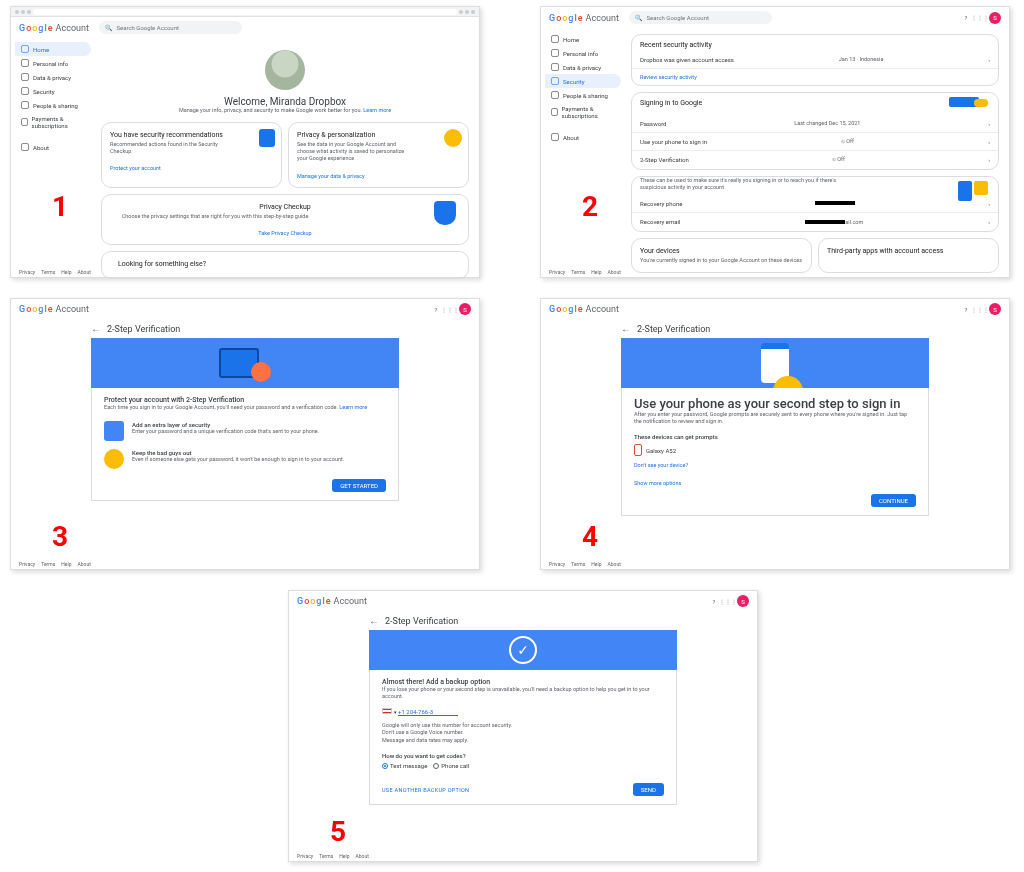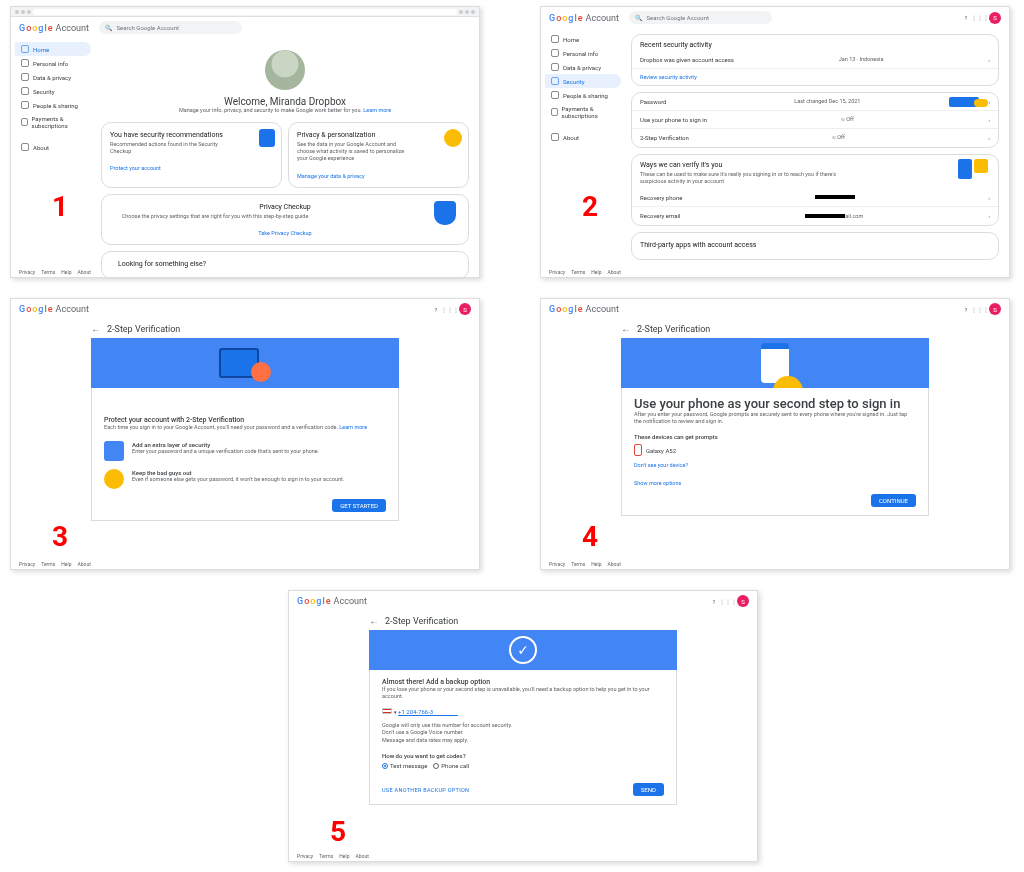--- a/index.html
+++ b/index.html
@@ -218,20 +218,21 @@
         <div class="row">
           <span>Dropbox was given account access</span>
           <span class="sub">Jan 13 · Indonesia</span>
           <span class="chev">›</span>
         </div>
         <div class="row">
             <span class="link">Review security activity</span>
           </div>
       </div>
       <div class="card" style="padding:0; position:relative;">
+        <div style="padding:6px 8px;" class="cardtitle">Signing in to Google</div>
         <div style="position:absolute; right:10px; top:4px;">
           <div style="width:30px;height:10px;background:#1a73e8;border-radius:2px;display:inline-block;"></div>
           <div style="width:14px;height:8px;background:#fbbc04;border-radius:4px;display:inline-block;margin-left:-6px;"></div>
         </div>
         <div class="row">
             <span>Password</span>
             <span class="sub">Last changed Dec 15, 2021</span>
             <span class="chev">›</span>
           </div>
         <div class="row">
@@ -239,38 +240,41 @@
             <span class="sub">⦸ <span>Off</span></span>
             <span class="chev">›</span>
           </div>
         <div class="row">
             <span>2-Step Verification</span>
             <span class="sub">⦸ <span>Off</span></span>
             <span class="chev">›</span>
           </div>
       </div>
       <div class="card" style="padding:0; position:relative;">
-        <div style="padding:6px 8px 0 8px;" class="cardtitle">Ways we can verify it's you</div>
         <div class="sub" style="padding:0 8px 4px 8px; width:60%;">These can be used to make sure it's really you signing in or to reach you if there's suspicious activity in your account</div>
         <div style="position:absolute; right:10px; top:4px; display:flex; gap:2px;">
           <div style="width:14px;height:20px;background:#1a73e8;border-radius:2px;"></div>
           <div style="width:14px;height:14px;background:#fbbc04;border-radius:2px;"></div>
         </div>
         <div class="row">
             <span>Recovery phone</span>
             <span class="redbar"></span>
             <span class="chev">›</span>
           </div>
         <div class="row">
             <span>Recovery email</span>
             <span><span class="redbar"></span><span class="sub">ail.com</span></span>
             <span class="chev">›</span>
           </div>
       </div>
       <div style="display:flex; gap:6px;">
+        <div class="card" style="flex:1;">
+          <div class="cardtitle">Your devices</div>
+          <div class="sub">You're currently signed in to your Google Account on these devices</div>
+        </div>
         <div class="card" style="flex:1;">
           <div class="cardtitle">Third-party apps with account access</div>
         </div>
       </div>
     </div>
   </div>
   <div class="footer">
     <span>Privacy</span>
     <span>Terms</span>
     <span>Help</span>
@@ -298,21 +302,21 @@
   <div style="padding:4px 80px;">
     <div style="display:flex;align-items:center;margin-bottom:4px;">
       <span class="back">←</span>
       <span style="font-size:9px;">2-Step Verification</span>
     </div>
     <div class="hero">
       <div style="width:40px;height:30px;background:#1a73e8;border-radius:3px;border:2px solid #0d47a1;"></div>
       <div style="width:20px;height:20px;background:#ff7043;border-radius:50%;margin-left:-8px;margin-top:18px;"></div>
     </div>
     <div style="border:1px solid #dadce0;border-top:none;padding:8px 12px;">
-      <div style="font-size:7px;font-weight:500;margin-top:20px;">Protect your account with 2-Step Verification</div>
+      <div style="font-size:7px;font-weight:500;">Protect your account with 2-Step Verification</div>
       <div class="sub"><span>Each time you sign in to your Google Account, you'll need your password and a verification code.</span> <span class="link">Learn more</span></div>
       <div style="display:flex;gap:8px;margin-top:10px;align-items:flex-start;">
         <div style="width:20px;height:20px;background:#4285F4;border-radius:3px;flex-shrink:0;"></div>
         <div>
           <div style="font-size:6px;font-weight:500;">Add an extra layer of security</div>
           <div class="sub">Enter your password and a unique verification code that's sent to your phone.</div>
         </div>
       </div>
       <div style="display:flex;gap:8px;margin-top:8px;align-items:flex-start;">
         <div style="width:20px;height:20px;background:#fbbc04;border-radius:50%;flex-shrink:0;"></div>

